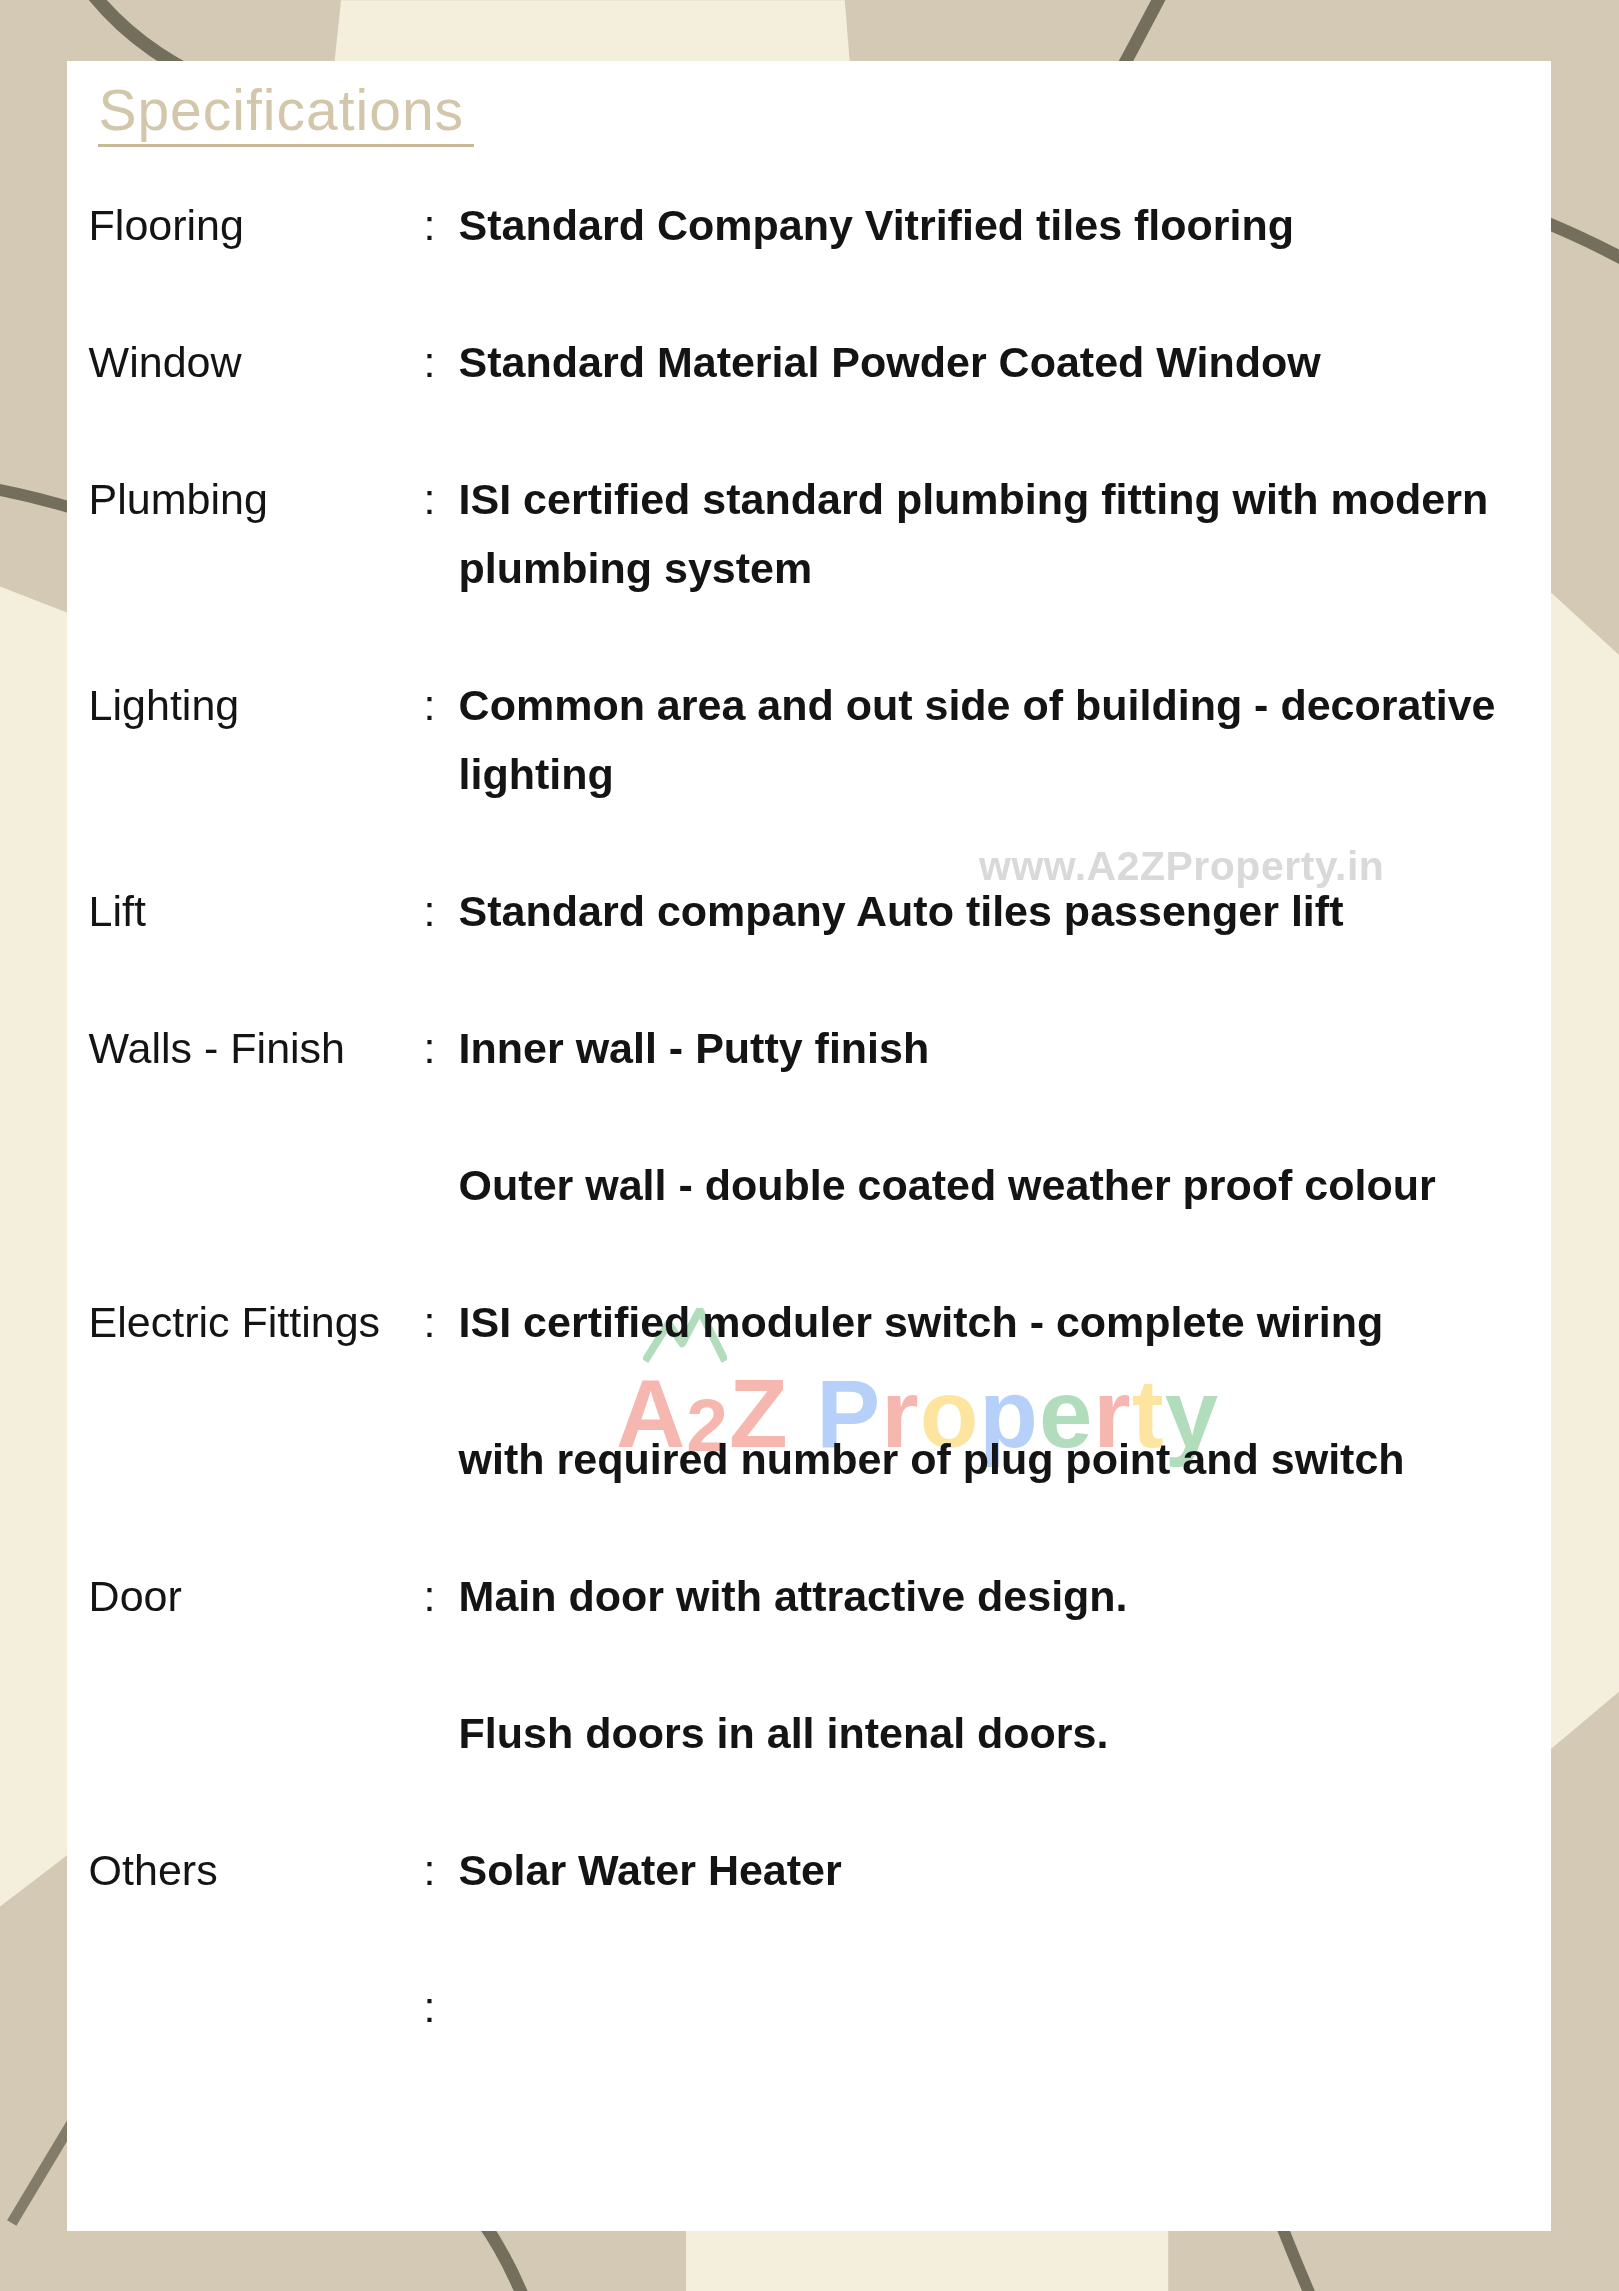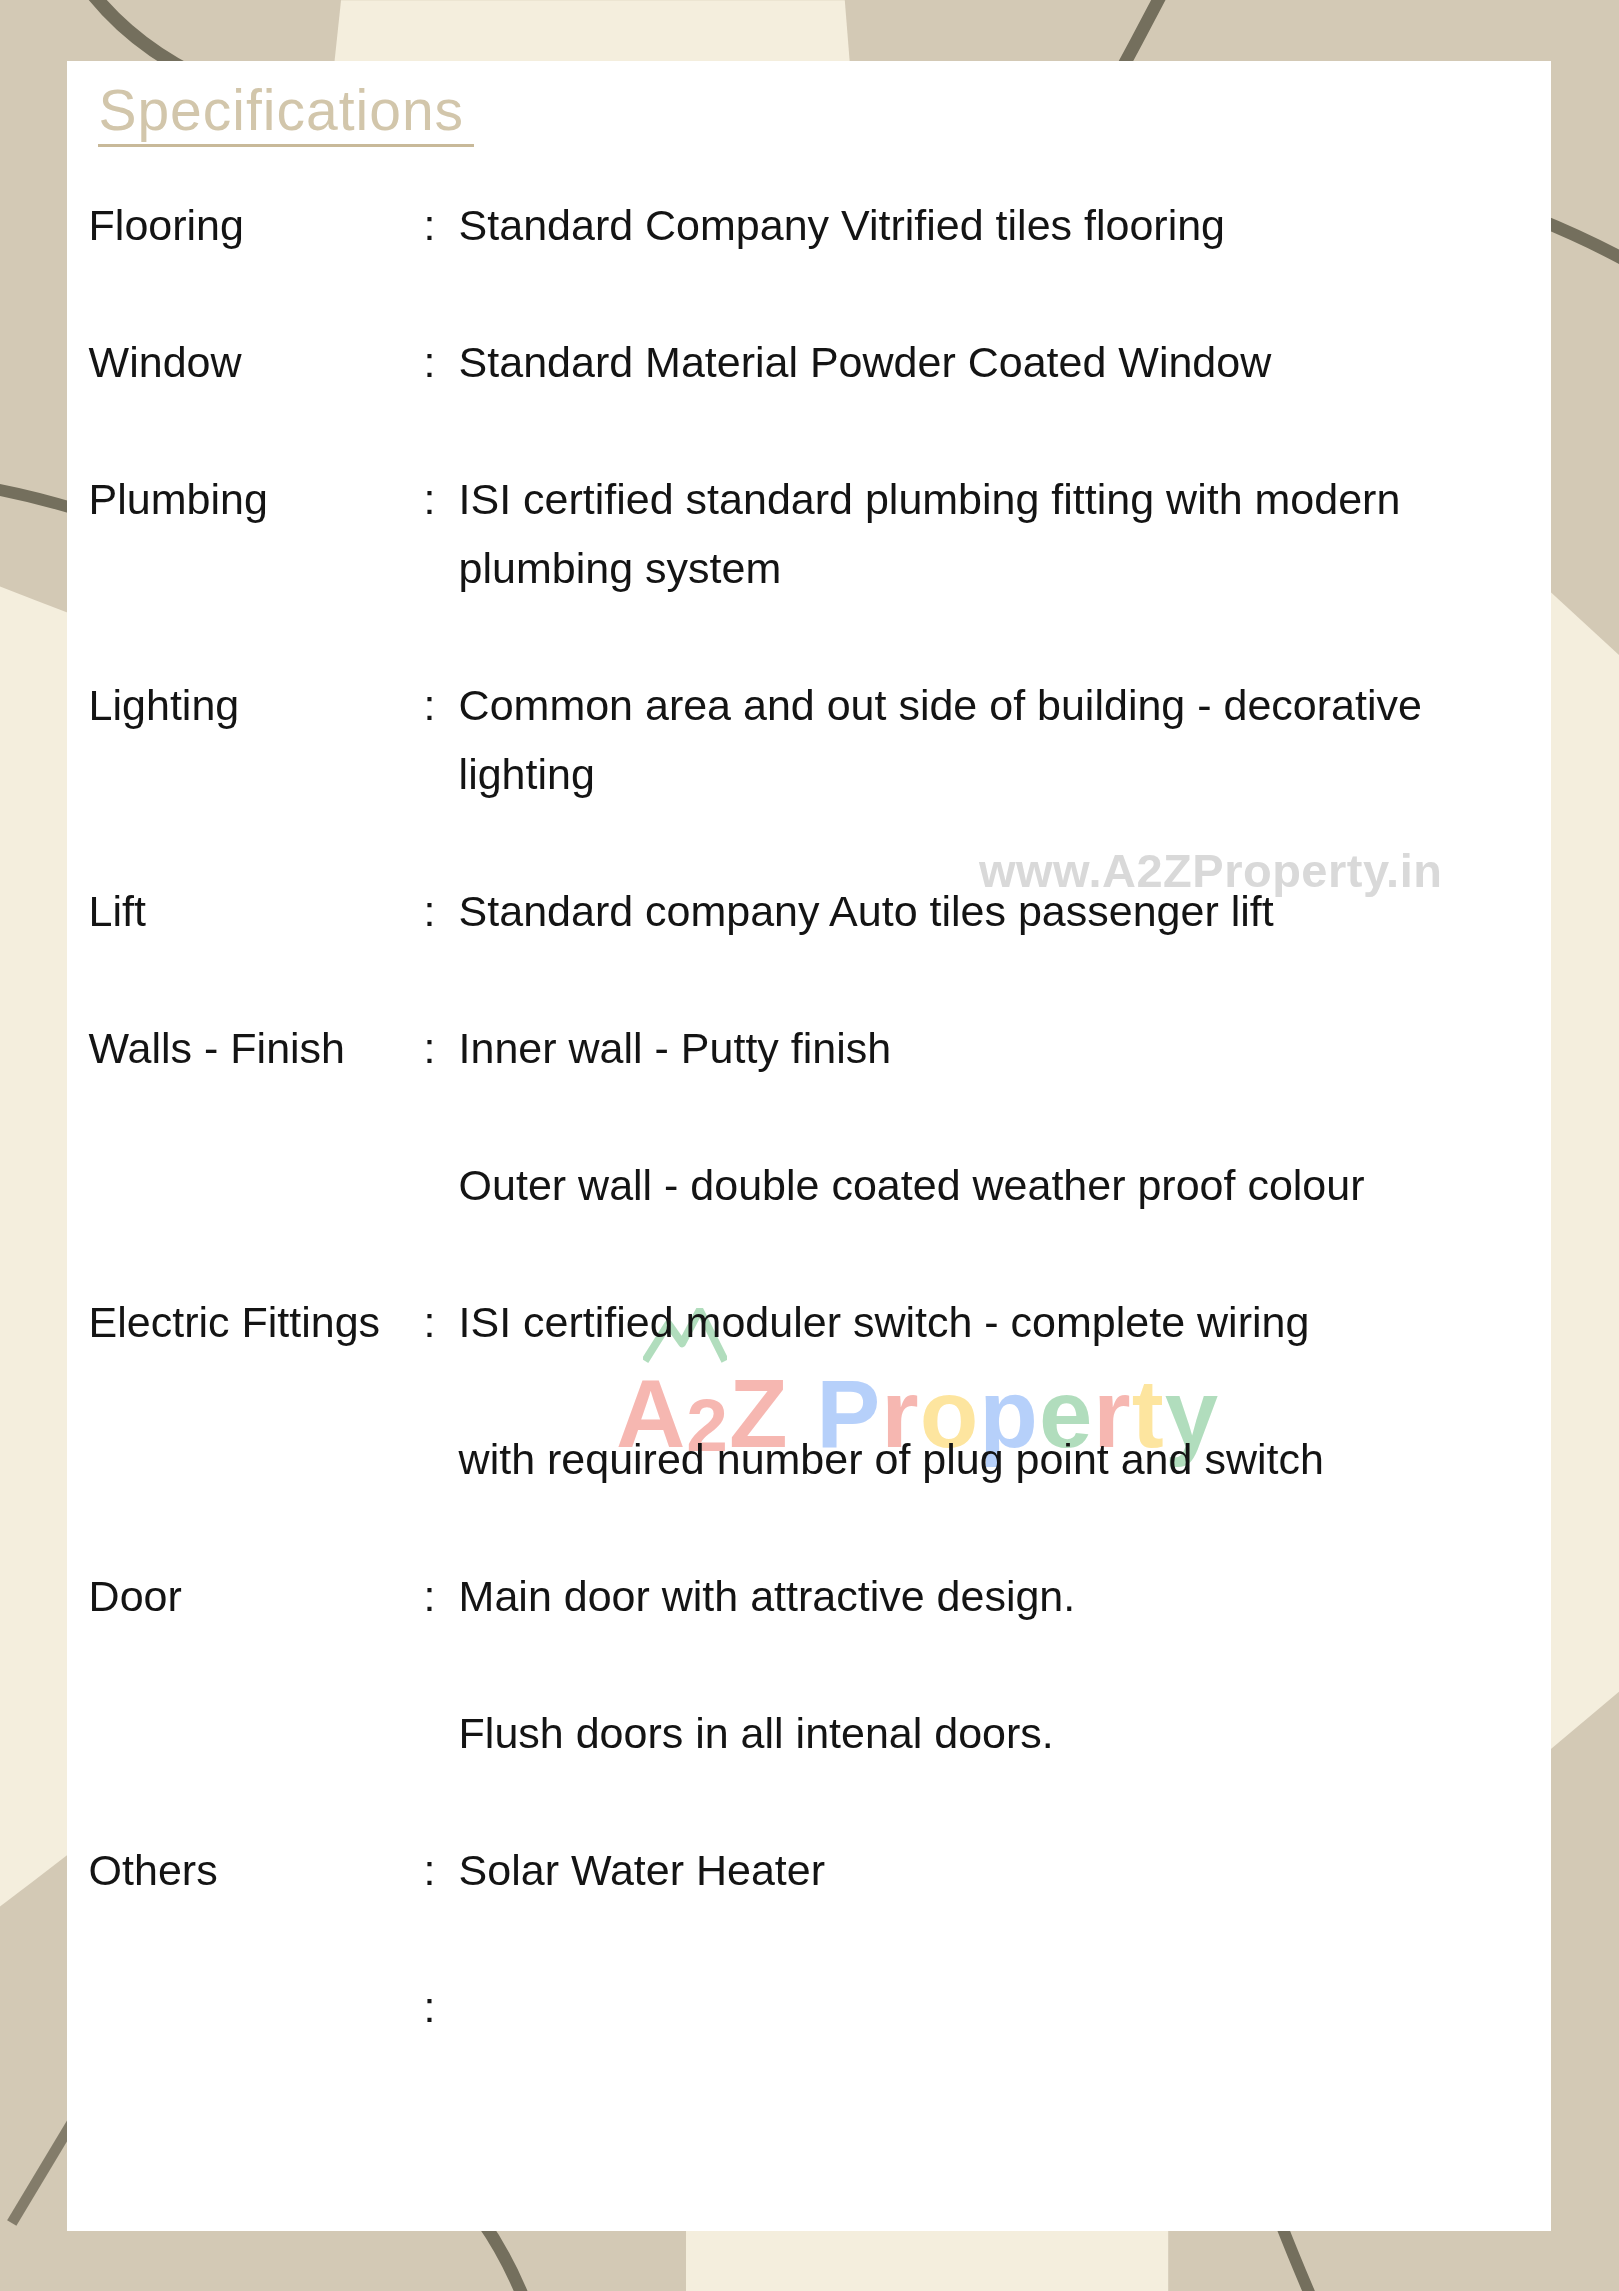--- a/index.html
+++ b/index.html
@@ -30,24 +30,24 @@
   .lines{margin-top:0;}
   .line{
     display:flex; align-items:flex-start;
     font-size:43px; line-height:61px; color:var(--ink);
     margin-top:76px; white-space:nowrap;
   }
   .line.cont{margin-top:7.8px;}
   .line.first{margin-top:48px;}
   .spec-label{width:335px; flex:0 0 335px;}
   .spec-colon{width:35px; flex:0 0 35px;}
-  .spec-value{flex:1;}
+  .spec-value{flex:1;font-weight:bold;}
   .wm-corner{
     position:absolute; left:912px; top:782px; z-index:1;
-    font-size:47px; font-weight:bold; color:var(--wmGray);
+    font-size:41px; font-weight:bold; color:var(--wmGray);
     letter-spacing:0.5px; white-space:pre;
   }
   .wm-center{
     position:absolute; left:549px; top:1300px; z-index:1;
     font-size:96px; font-weight:bold; line-height:1.1;
     opacity:0.38; white-space:pre; letter-spacing:1px;
   }
   .wm-center .small-two{font-size:0.78em; vertical-align:-3.9px;}
   .wm-logo{
     position:absolute; left:576px; top:1247px; z-index:1; opacity:0.38;

